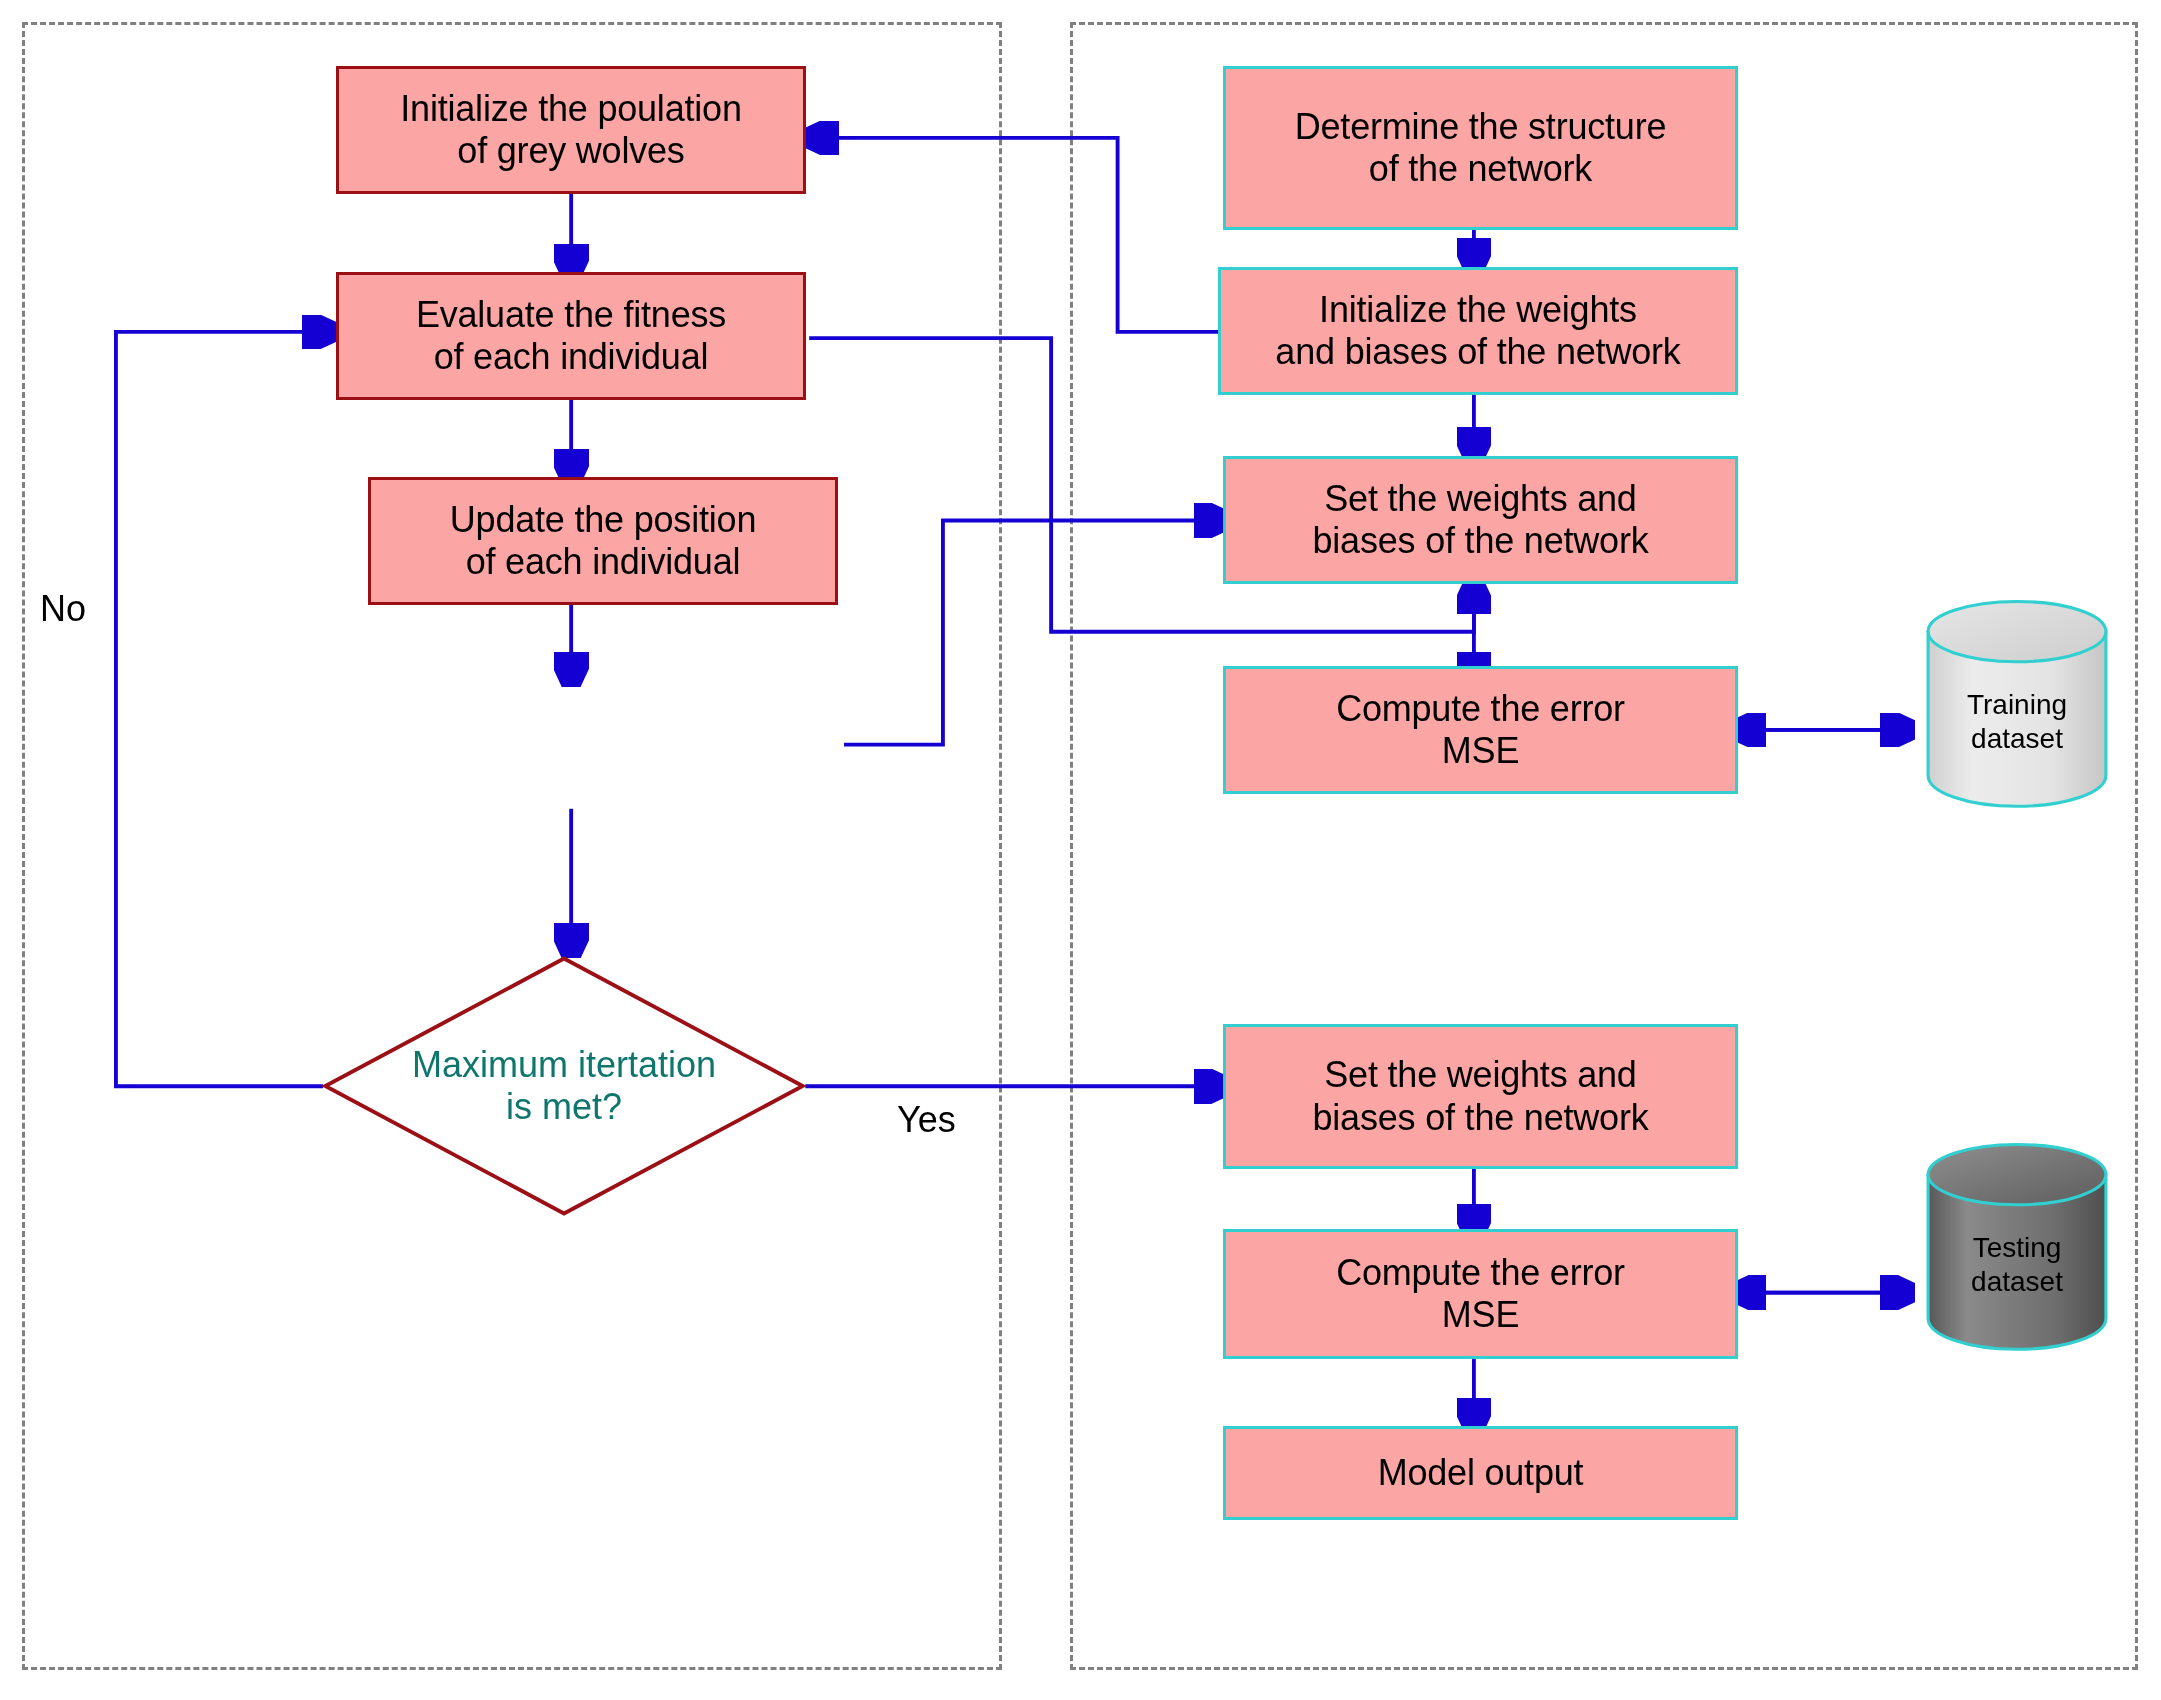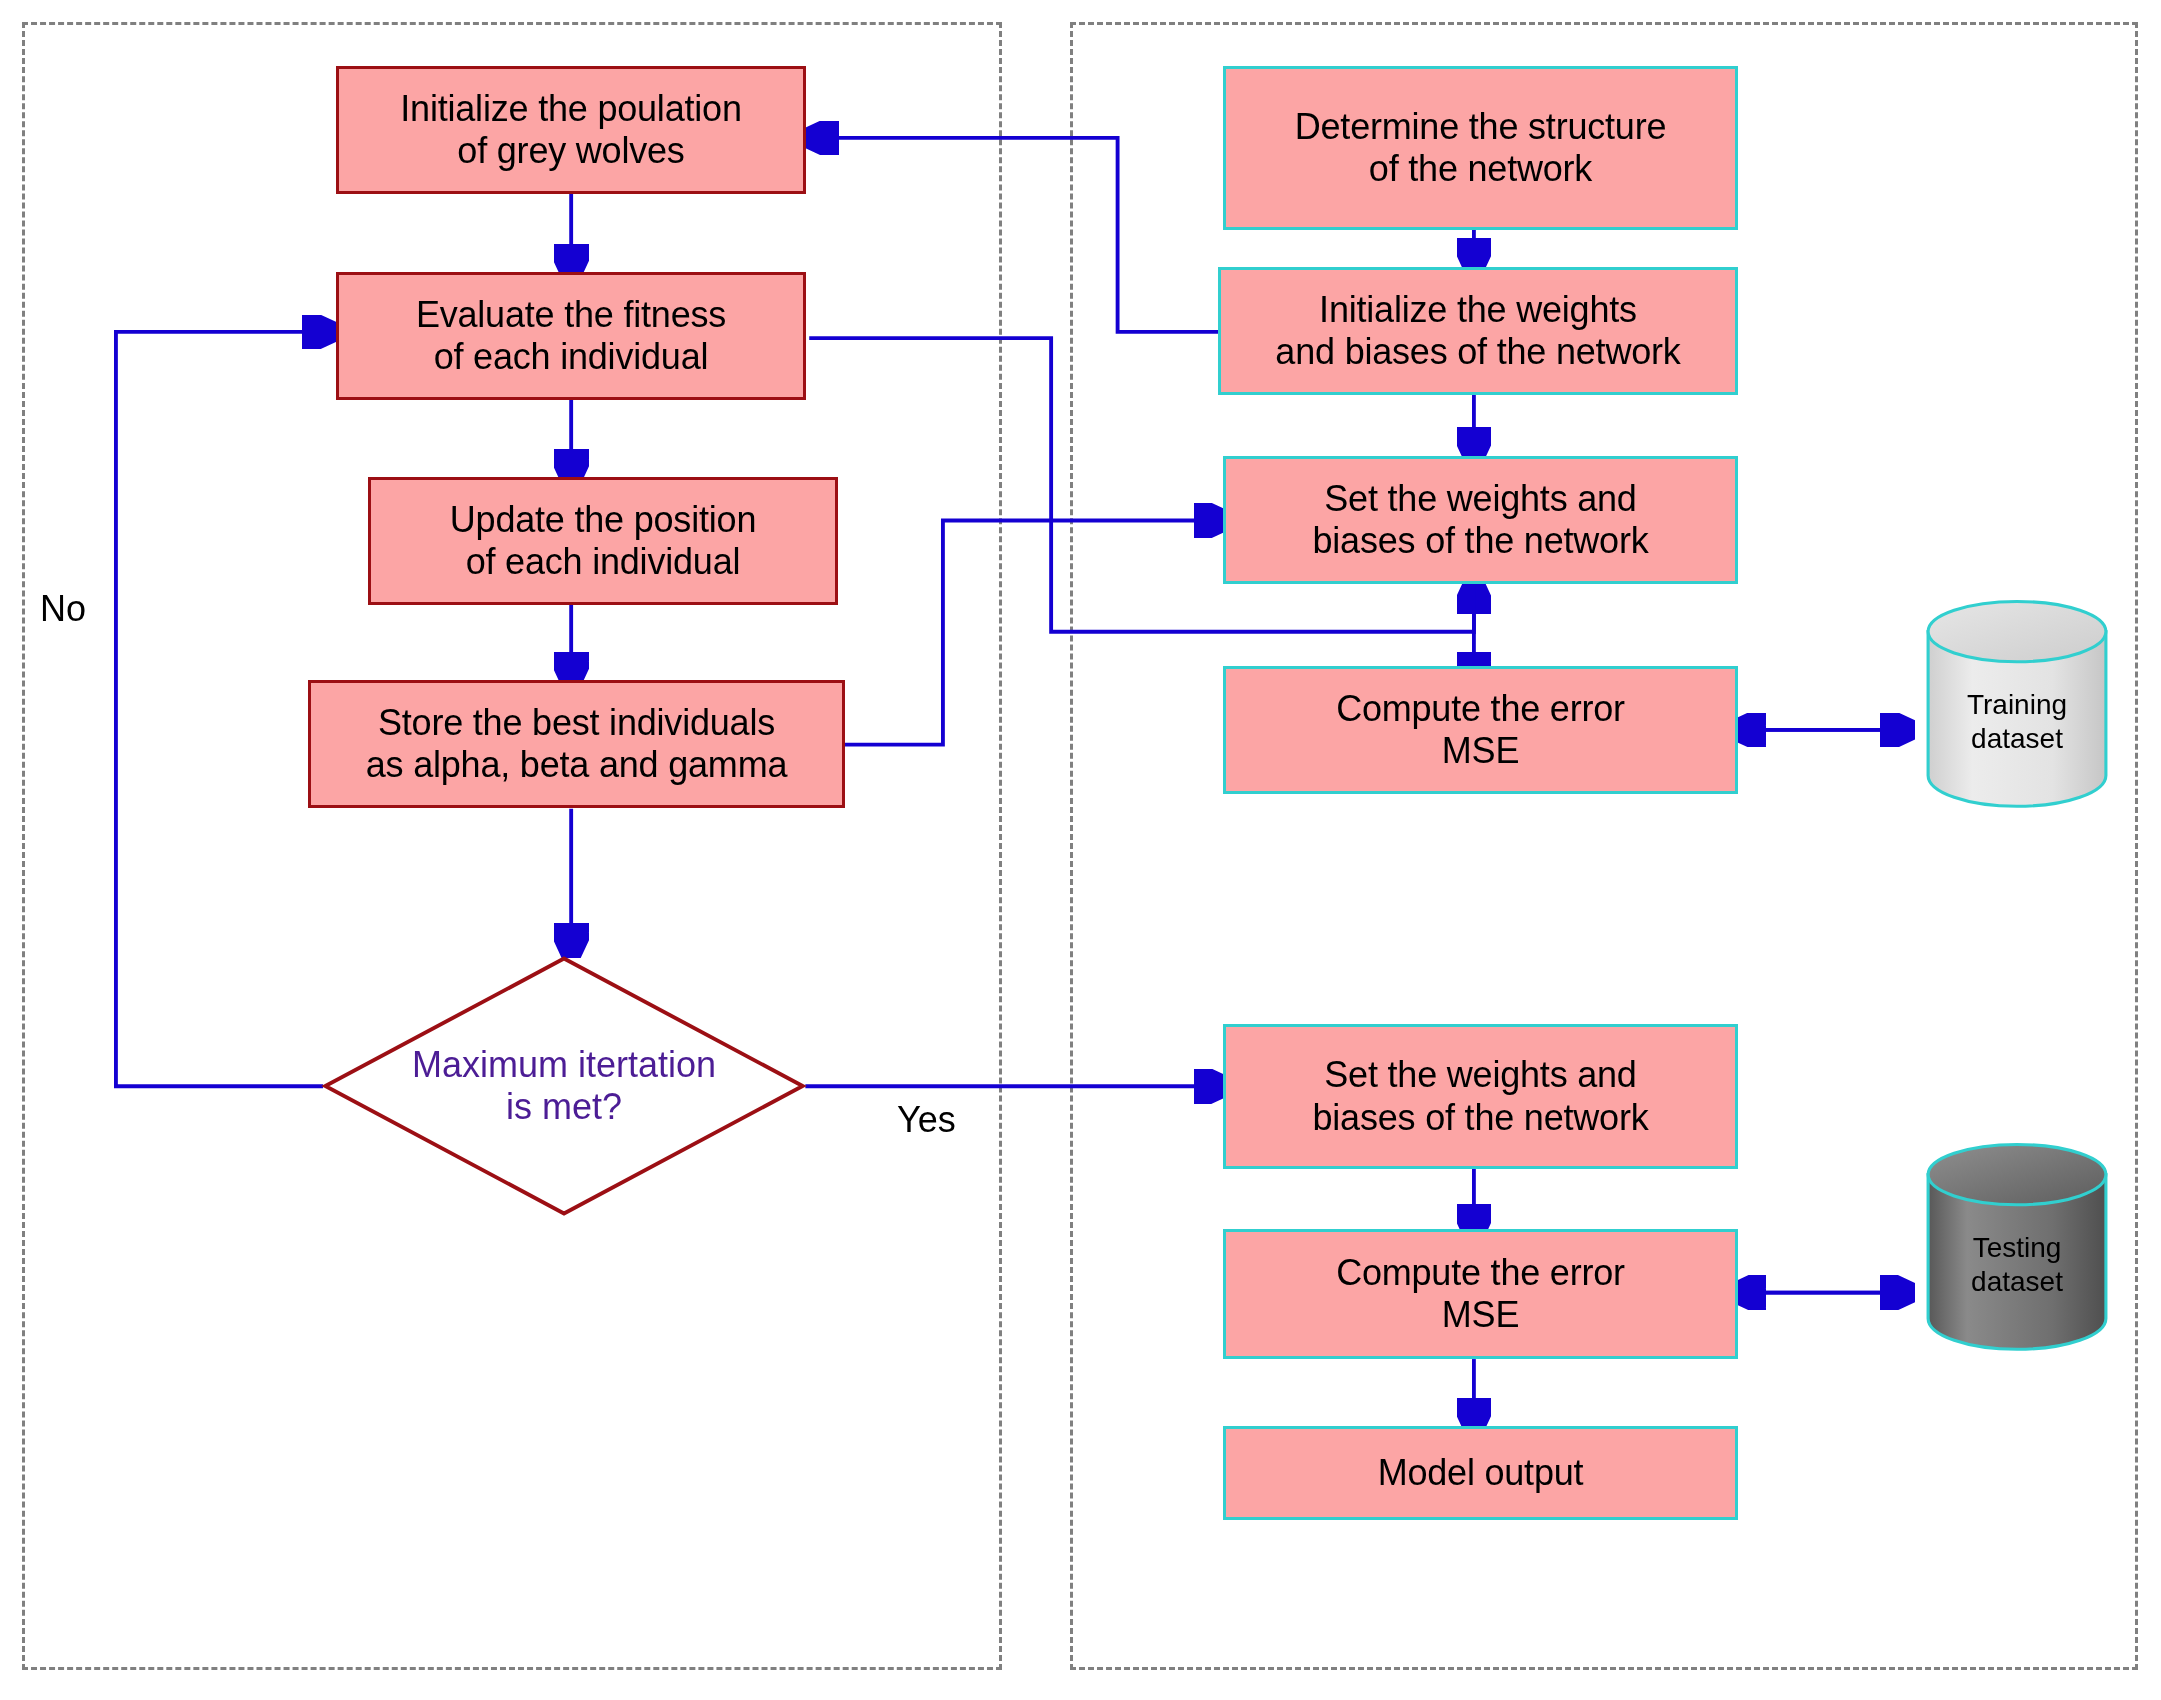--- a/index.html
+++ b/index.html
@@ -41,21 +41,21 @@
   .diamond-wrap svg{ position:absolute; left:0; top:0; overflow:visible; }
   .diamond-label{
     position:absolute;
     inset:0;
     display:flex;
     align-items:center;
     justify-content:center;
     text-align:center;
     font-size:36px;
     line-height:1.18;
-    color:#4c1d95;
+    color:#0f766e;
     white-space:pre-line;
     pointer-events:none;
   }
 
   
   .cyl{ position:absolute; }
   .cyl svg{ position:absolute; left:0; top:0; }
   .cyl-label{
     position:absolute; inset:0;
     display:flex; align-items:center; justify-content:center;
@@ -123,22 +123,20 @@
 
   <div class="box red" style="left:336px;top:66px;width:470px;height:128px;">Initialize the poulation
 of grey wolves</div>
 
   <div class="box red" style="left:336px;top:272px;width:470px;height:128px;">Evaluate the fitness
 of each individual</div>
 
   <div class="box red" style="left:336px;top:477px;width:470px;height:128px;margin-left:32px;">Update the position
 of each individual</div>
 
-  <div class="box red" style="left:308px;top:680px;width:537px;height:128px;">Store the best individuals
-as alpha, beta and gamma</div>
 
   <div class="diamond-wrap" style="left:323px;top:956px;width:482px;height:260px;">
     <svg width="482" height="260" viewBox="0 0 624 336" xmlns="http://www.w3.org/2000/svg">
       <polygon points="312,3 621,168 312,333 3,168" fill="#ffffff" stroke="#9c0f14" stroke-width="5"></polygon>
     </svg>
     <div class="diamond-label">Maximum itertation
 is met?</div>
   </div>
 
   <div class="edge-label" style="left:40px;top:588px;">No</div>

